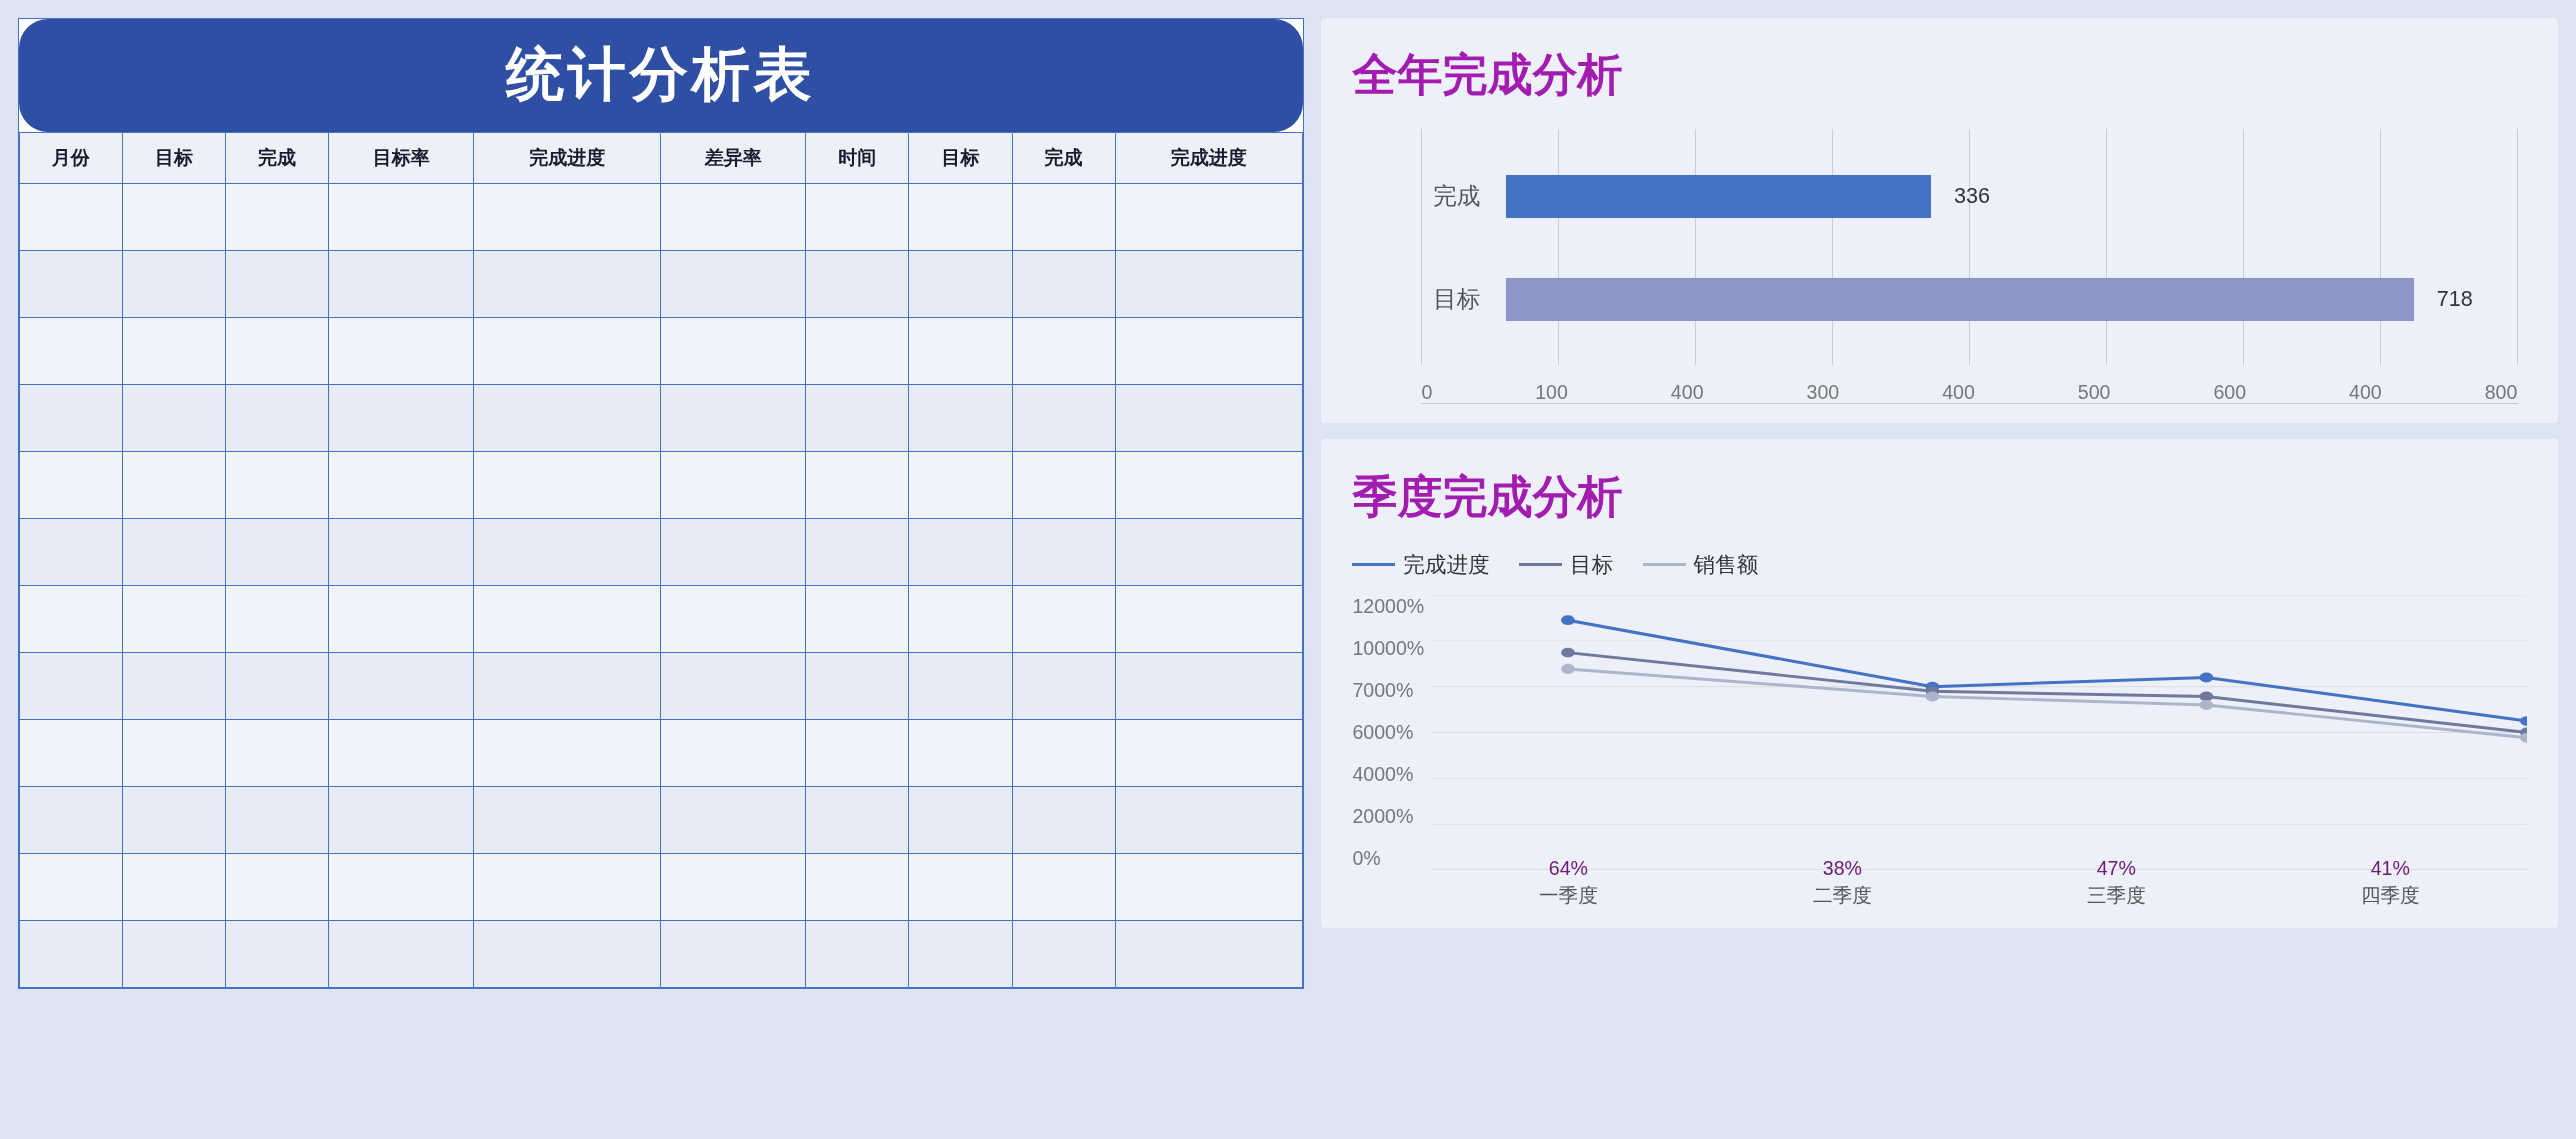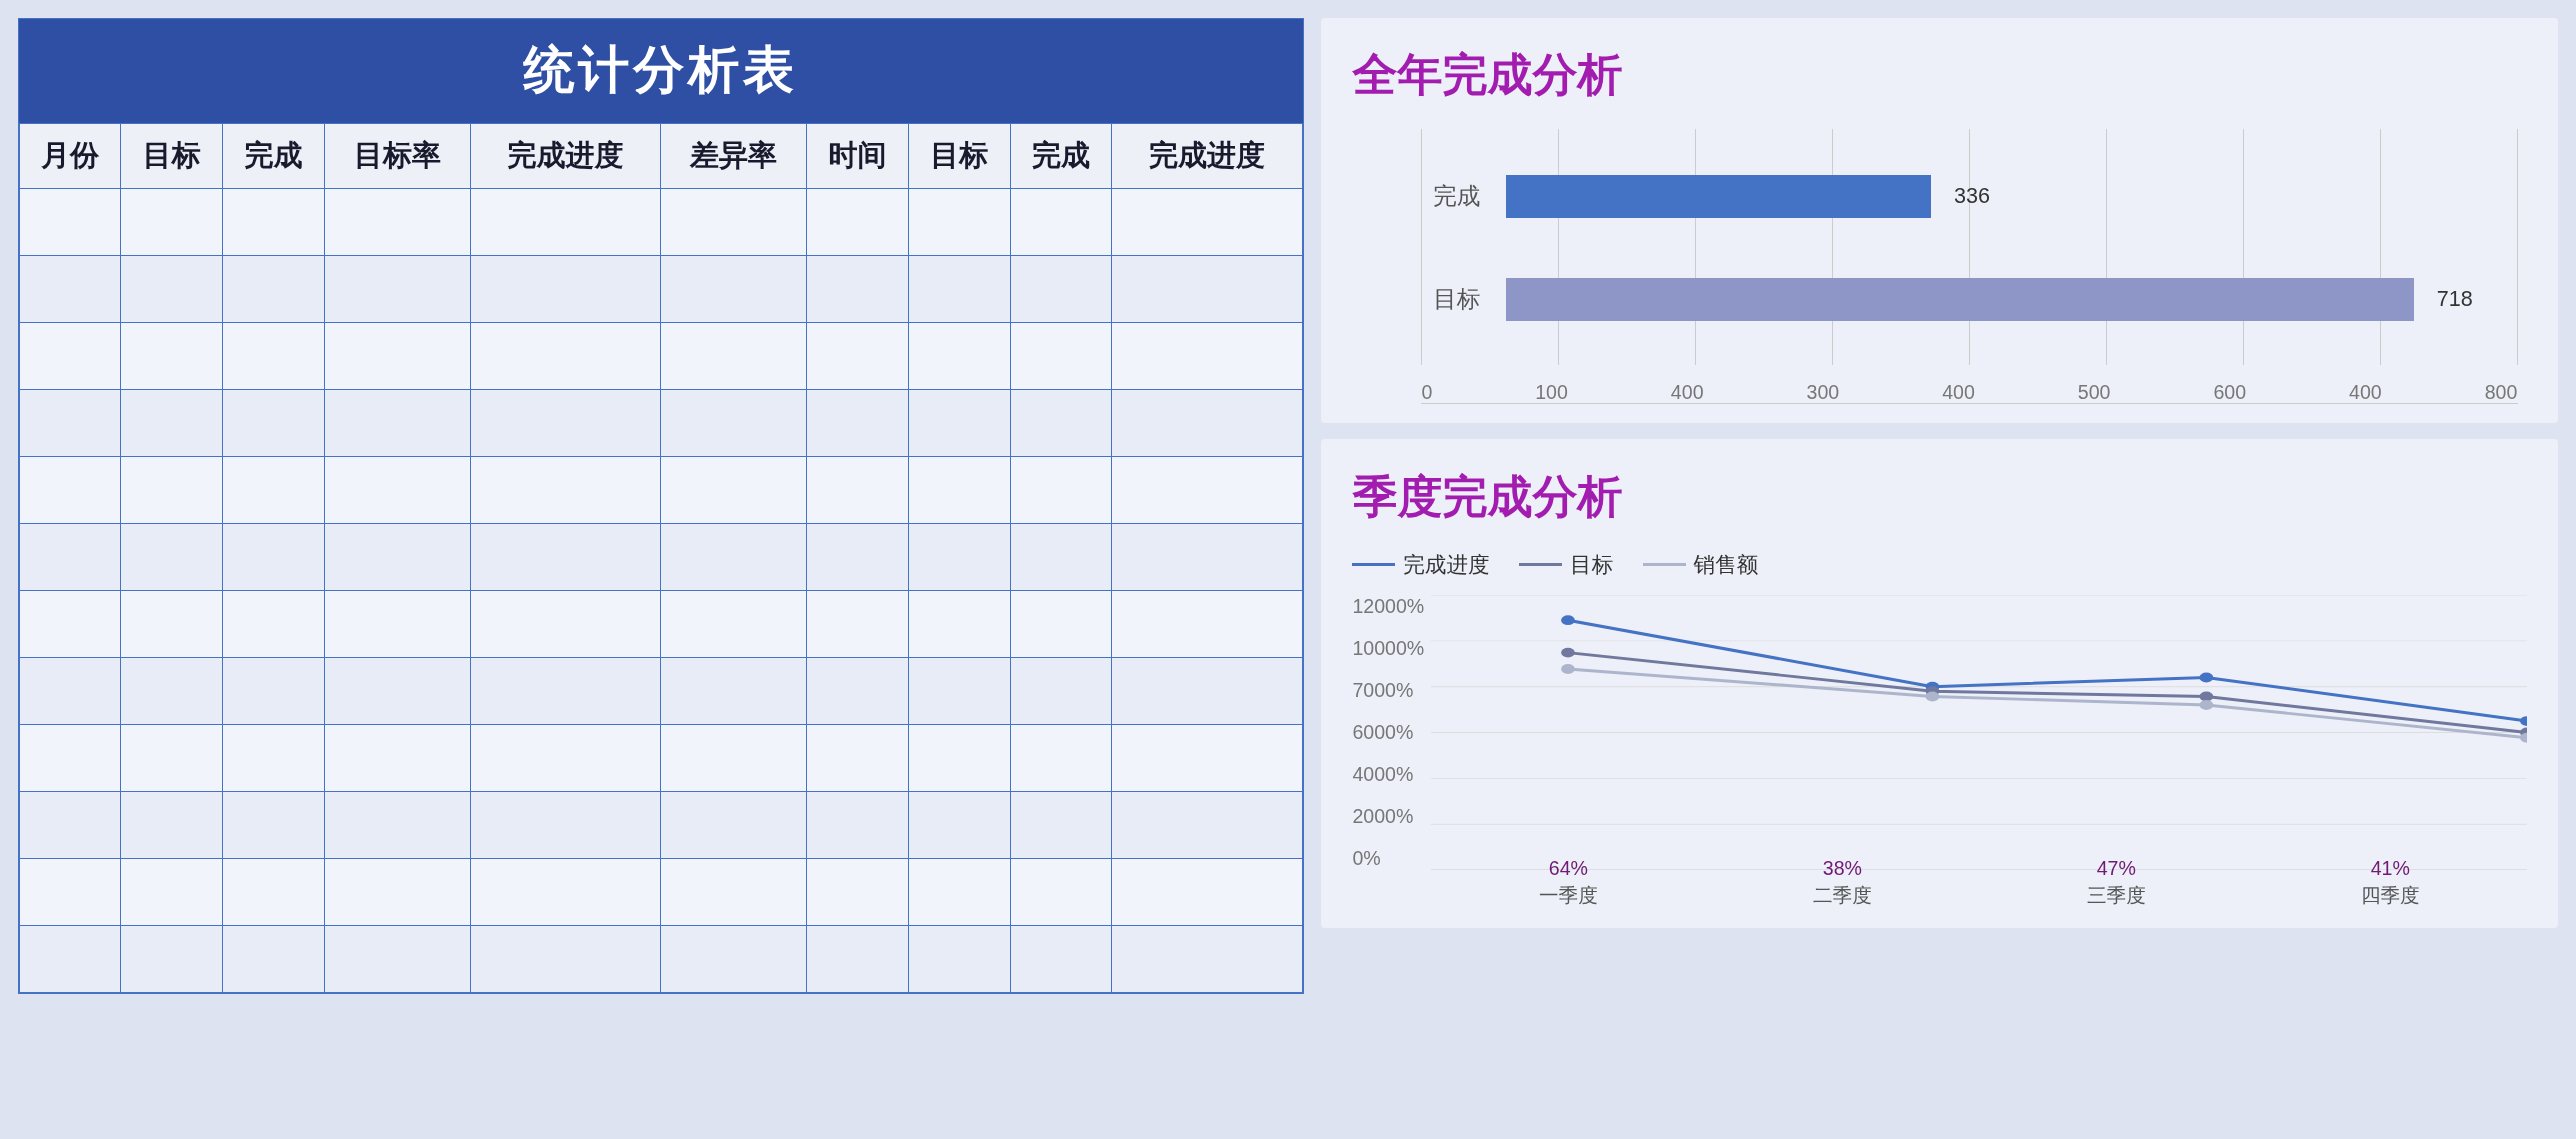--- a/index.html
+++ b/index.html
@@ -19,36 +19,37 @@
       flex: 0 0 auto;
       width: 1286px;
       background: #fff;
       border: 1px solid #4472c4;
     }
 
     .table-title {
       background: #2e4fa3;
       color: #fff;
       text-align: center;
-      font-size: 51px;
+      font-size: 58px;
       font-weight: bold;
       padding: 17.7px 0;
       letter-spacing: 3.9px;
+      border-radius: 29px;
     }
 
     .data-table {
       width: 100%;
       border-collapse: collapse;
     }
 
     .data-table th {
       background: #eef0f8;
       border: 1px solid #4472c4;
       text-align: center;
-      font-size: 29px;
+      font-size: 19px;
       font-weight: bold;
       color: #1a1a2e;
       padding: 11.8px 3.9px;
     }
 
     .data-table td {
       border: 1px solid #4472c4;
       text-align: center;
       font-size: 23.6px;
       color: #1a1a2e;

